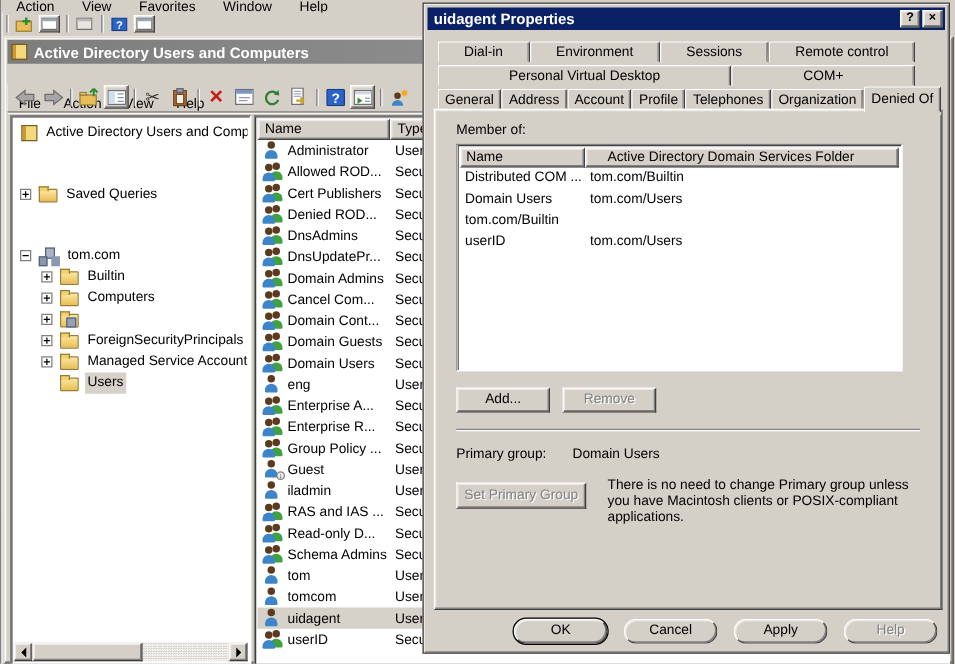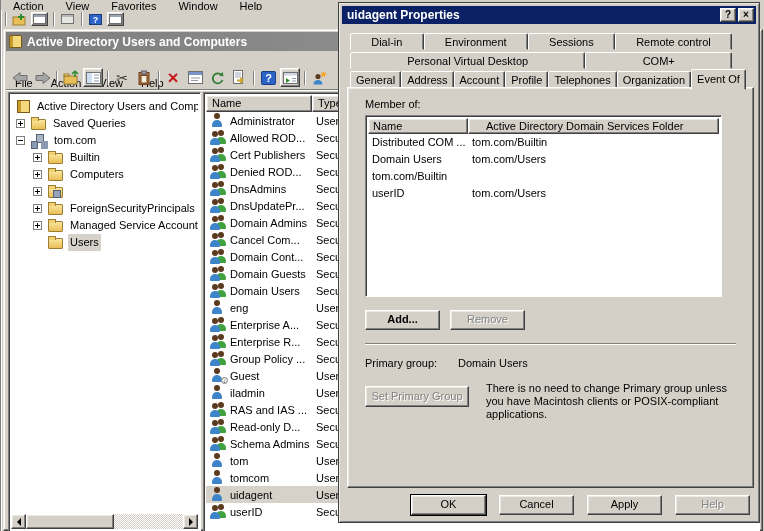--- a/index.html
+++ b/index.html
@@ -47,21 +47,21 @@
   .tb-ic { width:20px; height:19px; display:inline-flex; align-items:center; justify-content:center; }
   .glyph-cut { font-family:"DejaVu Sans",sans-serif; font-size:14px; color:#333; }
   .glyph-x { font-size:19px; font-weight:bold; color:#C41E1E; line-height:16px; }
 
   .cw-body { position:absolute; left:2px; top:62px; right:2px; bottom:2px; }
   .tree-pane { position:absolute; left:2px; top:0; width:193px; height:440px;
     border:1px solid; border-color:#808080 #FFFFFF #FFFFFF #808080;
     box-shadow:inset 1px 1px 0 #404040; background:#fff; }
   .tree-items { position:absolute; inset:2px 2px 17px 2px; overflow:hidden; padding-top:3px; background:#fff; }
   .tree-item { height:17px; line-height:17px; display:flex; align-items:center; white-space:nowrap; }
-  .lvl0 { padding-left:6px; } .lvl1 { padding-left:5px; } .lvl2 { padding-left:22px; }
+  .lvl0 { padding-left:6px; } .lvl1 { padding-left:5px;margin-top:32px; } .lvl2 { padding-left:22px; }
   .expander { width:9px; height:9px; background:#fff; border:1px solid #7F7F7F;
     position:relative; margin-right:6px; flex:0 0 auto; }
   .expander::before { content:""; position:absolute; left:1px; top:3px; width:5px; height:1px; background:#000; }
   .expander.plus::after { content:""; position:absolute; left:3px; top:1px; width:1px; height:5px; background:#000; }
   .expander.ghost { visibility:hidden; }
   .ticon { flex:0 0 auto; margin-right:5px; position:relative; }
   .ti-folder, .ti-folder-dc { width:15px; height:11px; margin-top:2px;
     background:linear-gradient(#FBE79E,#E9BE56); border:1px solid #9B7D33; border-radius:1px; }
   .ti-folder::before, .ti-folder-dc::before { content:""; position:absolute; top:-3px; left:-1px;
     width:6px; height:3px; background:#F2D173; border:1px solid #9B7D33; border-bottom:none; }
@@ -139,30 +139,30 @@
     border:1px solid; border-color:#808080 #FFFFFF #FFFFFF #808080;
     box-shadow:inset 1px 1px 0 #404040; background:#fff; overflow:hidden; }
   .mo-header { display:flex; height:16px; margin:2px 2px 0 2px; }
   .mo-hc { border:1px solid; border-color:#FFFFFF #404040 #404040 #FFFFFF;
     box-shadow: inset -1px -1px 0 #808080, inset 1px 1px 0 #ECEAE4;
     background:#D4D0C8; line-height:14px; padding-left:4px; }
   .mo-hc.c1 { width:100px; } .mo-hc.c2 { flex:1;padding-left:17px; }
   .mo-row { display:flex; height:17px; line-height:17px; margin:0 2px; white-space:nowrap; }
   .mo-cn { width:100px; padding-left:4px; overflow:hidden; }
   .mo-cf { flex:1; padding-left:4px; overflow:hidden; }
-  .add-btn { position:absolute; left:17px; top:222px; width:75px; height:20px;font-weight:bold; }
+  .add-btn { position:absolute; left:17px; top:222px; width:75px; height:20px; }
   .remove-btn { position:absolute; left:102px; top:222px; width:75px; height:20px; }
   .page-sep { position:absolute; left:17px; right:17px; top:255px; height:2px;
     border-top:1px solid #808080; border-bottom:1px solid #FFFFFF; }
   .pg-label { position:absolute; left:17px; top:269px; }
   .pg-value { position:absolute; left:110px; top:269px; }
   .setpg-btn { position:absolute; left:17px; top:298px; width:104px; height:21px; line-height:18px; }
   .pg-note { position:absolute; left:138px; top:294px; width:246px; line-height:13px; }
   .dlg-buttons { position:absolute; right:9px; top:492px; display:flex; gap:13px; }
-  .dlg-buttons .btn { width:75px; height:20px; }
+  .dlg-buttons .btn { width:75px; height:20px;border-radius:10px; }
 
   svg { display:block; }
 </style>
 </head>
 <body>
 
 <div id="app">
 
   <div class="mmc-menubar" id="mmc-menu"><span>Action</span><span>View</span><span>Favorites</span><span>Window</span><span>Help</span></div>
 
@@ -576,21 +576,21 @@
           <div class="tab">Personal Virtual Desktop</div>
           <div class="tab">COM+</div>
         </div>
         <div class="tab-row r3">
           <div class="tab">General</div>
           <div class="tab">Address</div>
           <div class="tab">Account</div>
           <div class="tab">Profile</div>
           <div class="tab">Telephones</div>
           <div class="tab">Organization</div>
-          <div class="tab selected">Event Of</div>
+          <div class="tab selected">Denied Of</div>
         </div>
       </div>
 
     <div class="page">
       <div class="memberof-label">Member of:</div>
 
       <div class="mo-list">
         <div class="mo-header">
           <span class="mo-hc c1">Name</span>
           <span class="mo-hc c2">Active Directory Domain Services Folder</span>

